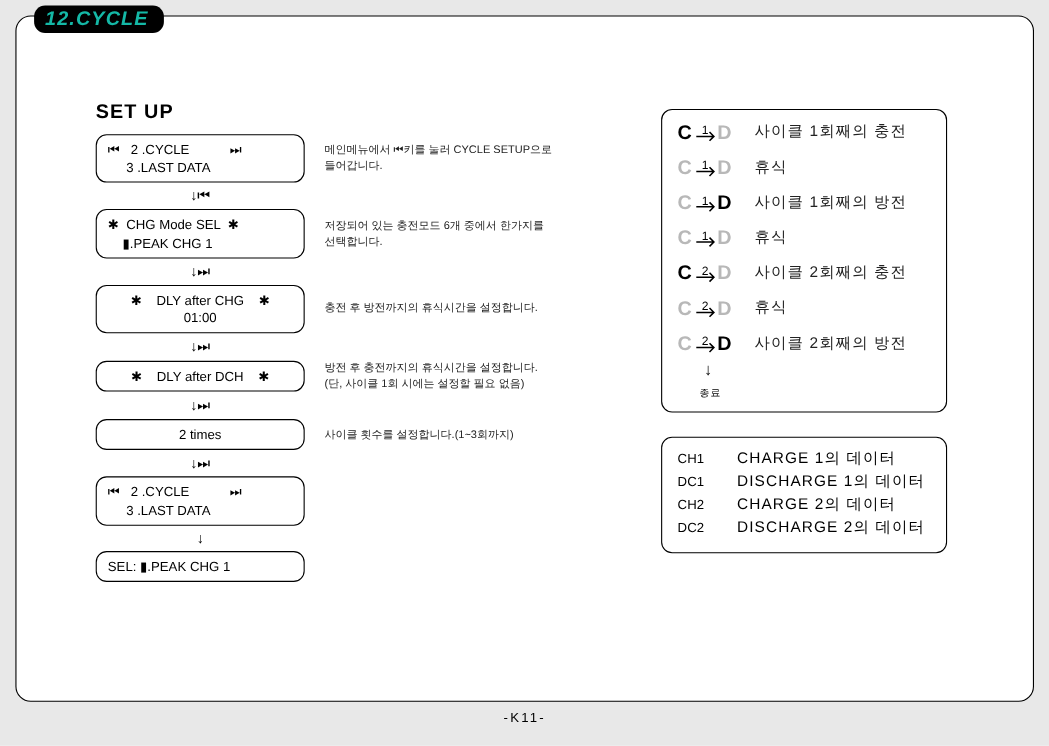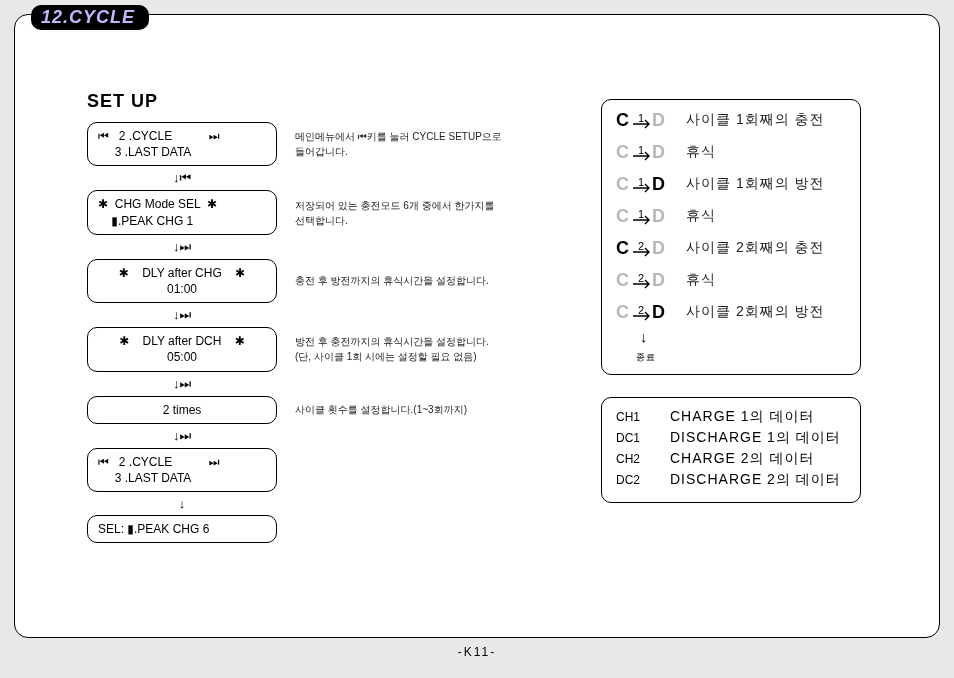--- a/index.html
+++ b/index.html
@@ -19,21 +19,21 @@
     background: #fff;
     border: 1px solid #000;
     border-radius: 14px;
     height: 622px;
   }
   .tab {
     position: absolute;
     top: -10px;
     left: 16px;
     background: #000;
-    color: #c4b5fd;
+    color: #14b8a6;
     font-weight: bold;
     font-style: italic;
     font-size: 18px;
     padding: 2px 14px 2px 10px;
     border-radius: 10px;
     letter-spacing: 1px;
   }
   .content {
     position: absolute;
     top: 40px;
@@ -175,21 +175,20 @@
           <div class="step center">
             <div class="step-line glyph">✱    DLY after CHG    ✱</div>
             <div class="step-line glyph">01:00</div>
           </div>
           <div class="desc">충전 후 방전까지의 휴식시간을 설정합니다.</div>
         </div>
         <div class="arrow glyph" style="width: 190px; text-align: center;">↓⏭</div>
         <div class="row">
           <div class="step center">
             <div class="step-line glyph">✱    DLY after DCH    ✱</div>
-            <div class="step-line glyph">05:00</div>
           </div>
           <div class="desc">방전 후 충전까지의 휴식시간을 설정합니다.
 (단, 사이클 1회 시에는 설정할 필요 없음)</div>
         </div>
         <div class="arrow glyph" style="width: 190px; text-align: center;">↓⏭</div>
         <div class="row">
           <div class="step center">
             <div class="step-line glyph">2 times</div>
           </div>
           <div class="desc">사이클 횟수를 설정합니다.(1~3회까지)</div>
@@ -198,21 +197,21 @@
         <div class="row">
           <div class="step">
             <div class="step-line glyph">⏮   2 .CYCLE           ⏭</div>
             <div class="step-line glyph">     3 .LAST DATA</div>
           </div>
           <div class="desc"></div>
         </div>
         <div class="arrow glyph" style="width: 190px; text-align: center;">↓</div>
         <div class="row">
           <div class="step">
-            <div class="step-line glyph">SEL: ▮.PEAK CHG 6</div>
+            <div class="step-line glyph">SEL: ▮.PEAK CHG 1</div>
           </div>
         </div>
       </div>
 
     <div class="right-col">
       <div class="box" id="seq-host">
           <div class="seq-row">
             <div class="cd-mark">
               <svg class="cd-svg" width="54" height="20" viewBox="0 0 54 20">
     <text x="0" y="16" font-family="Arial" font-size="18" font-weight="bold" fill="#000">C</text>

